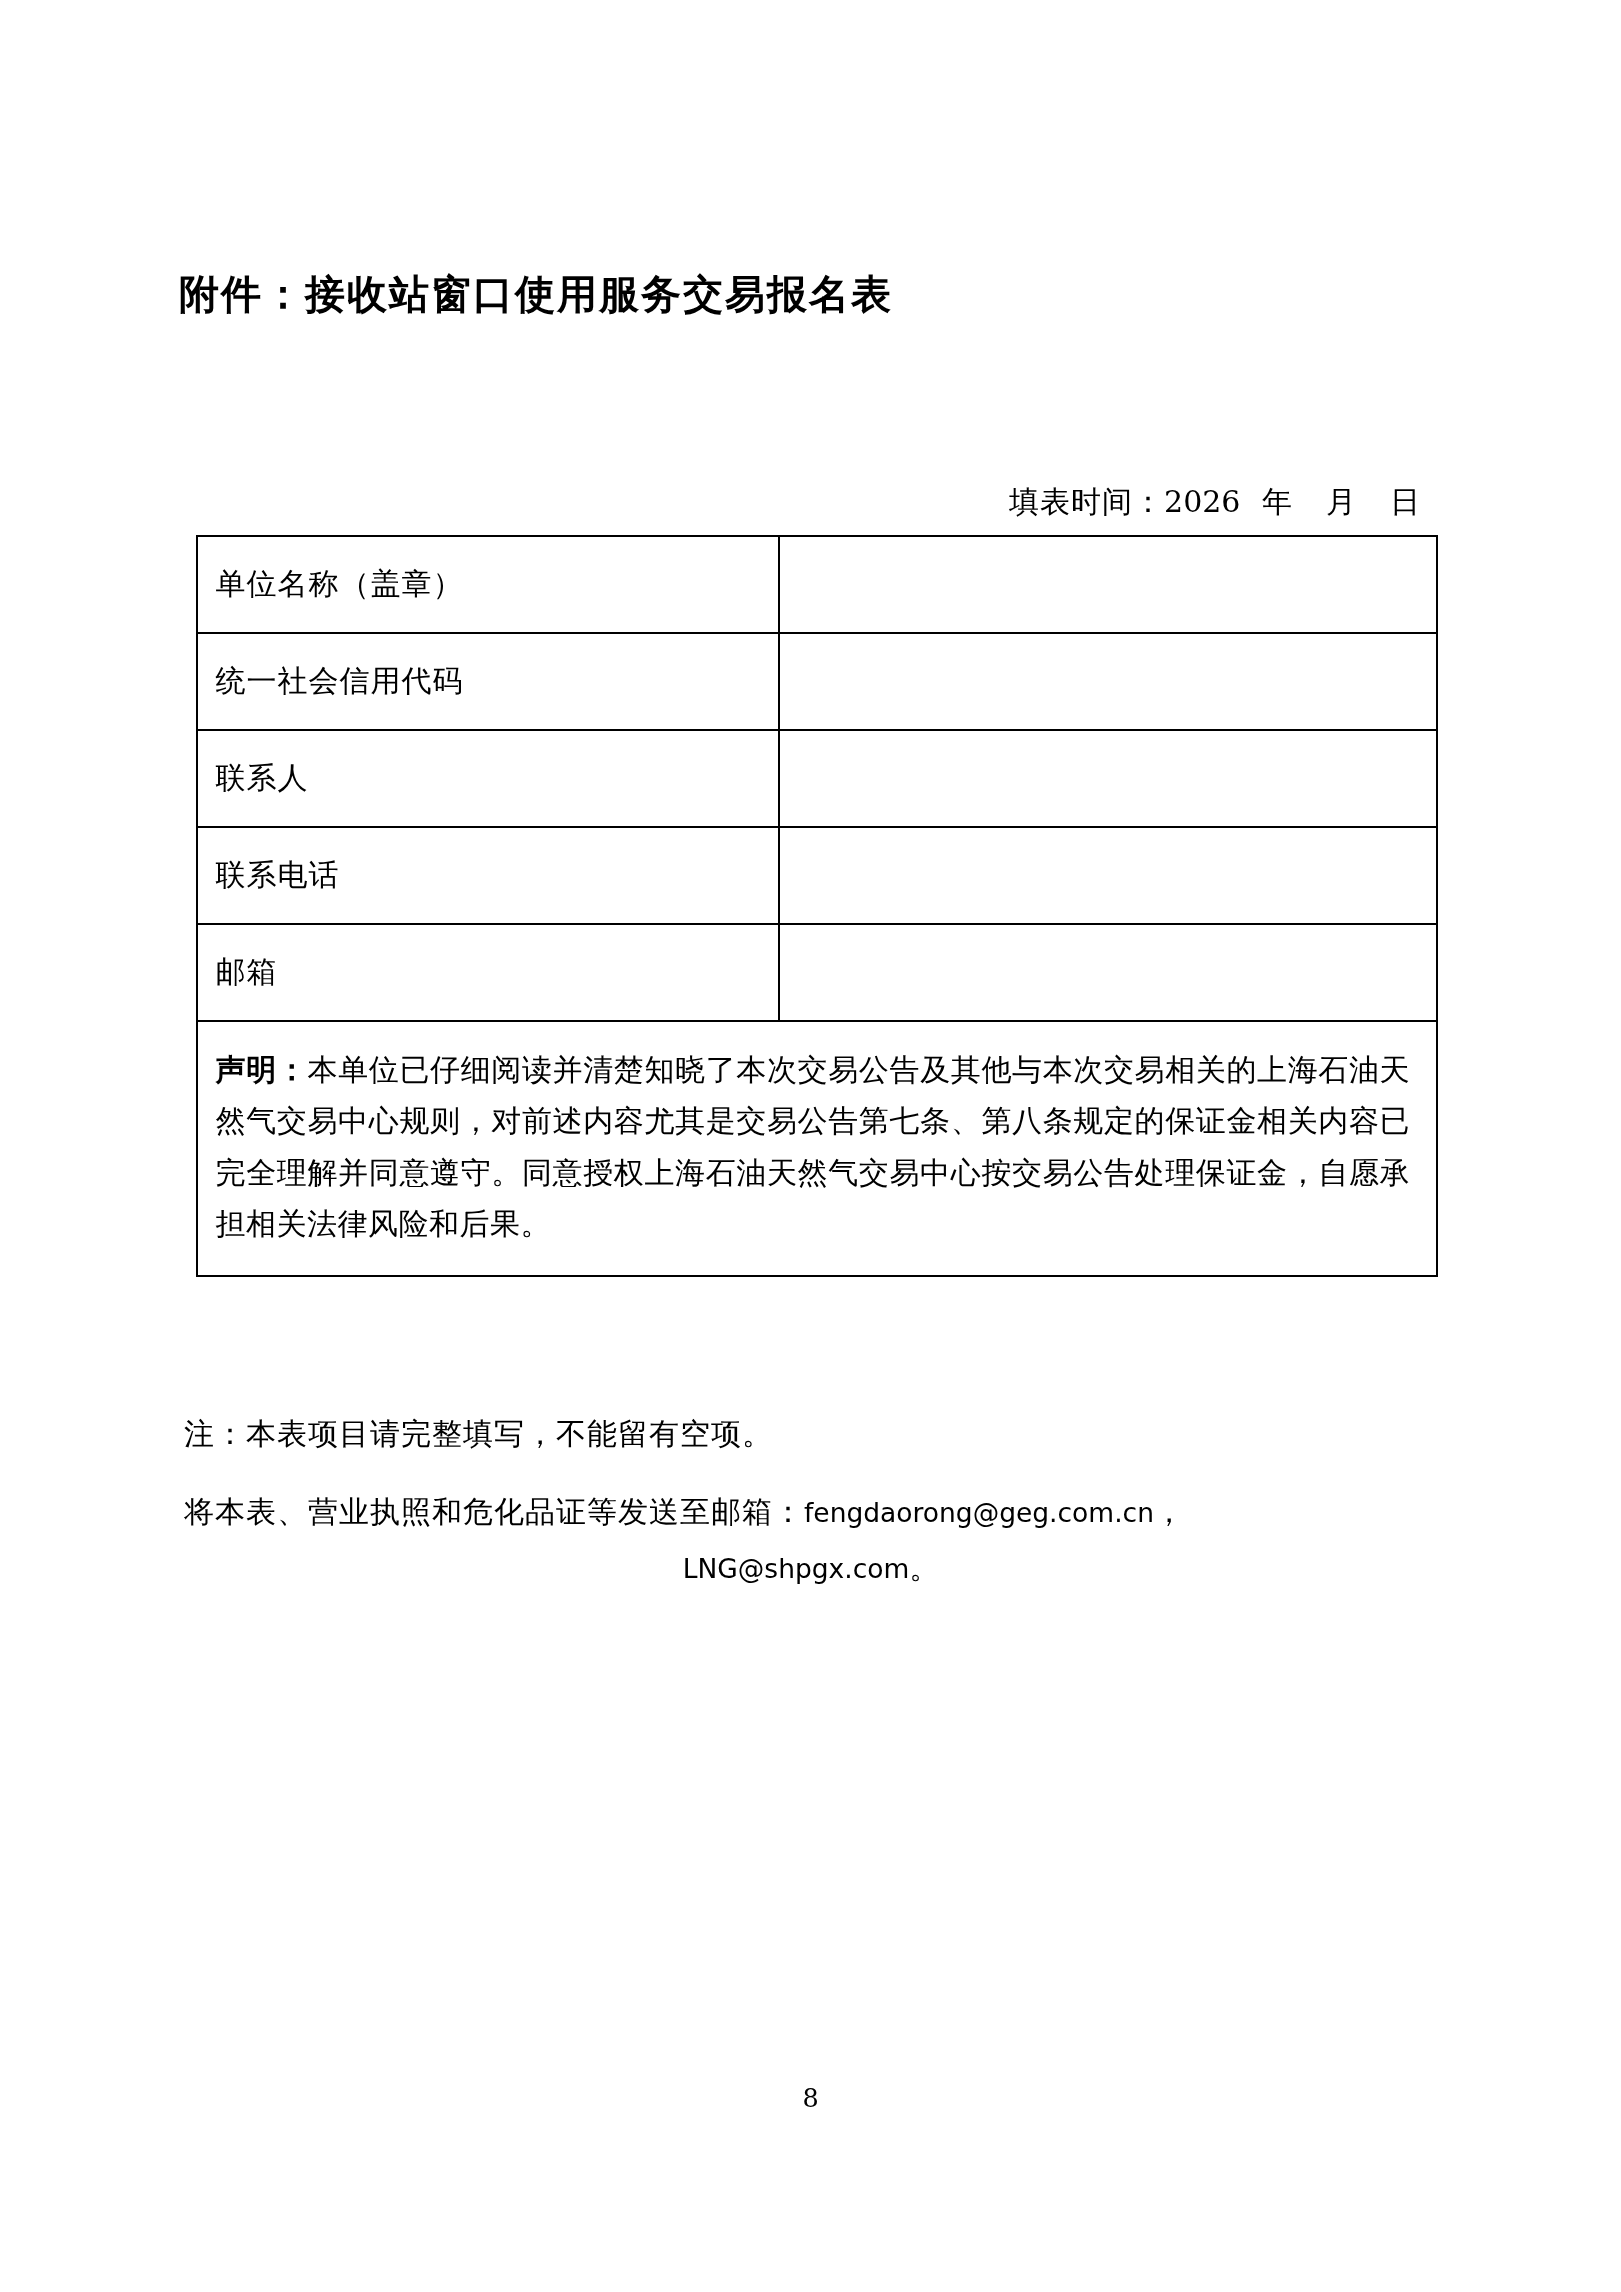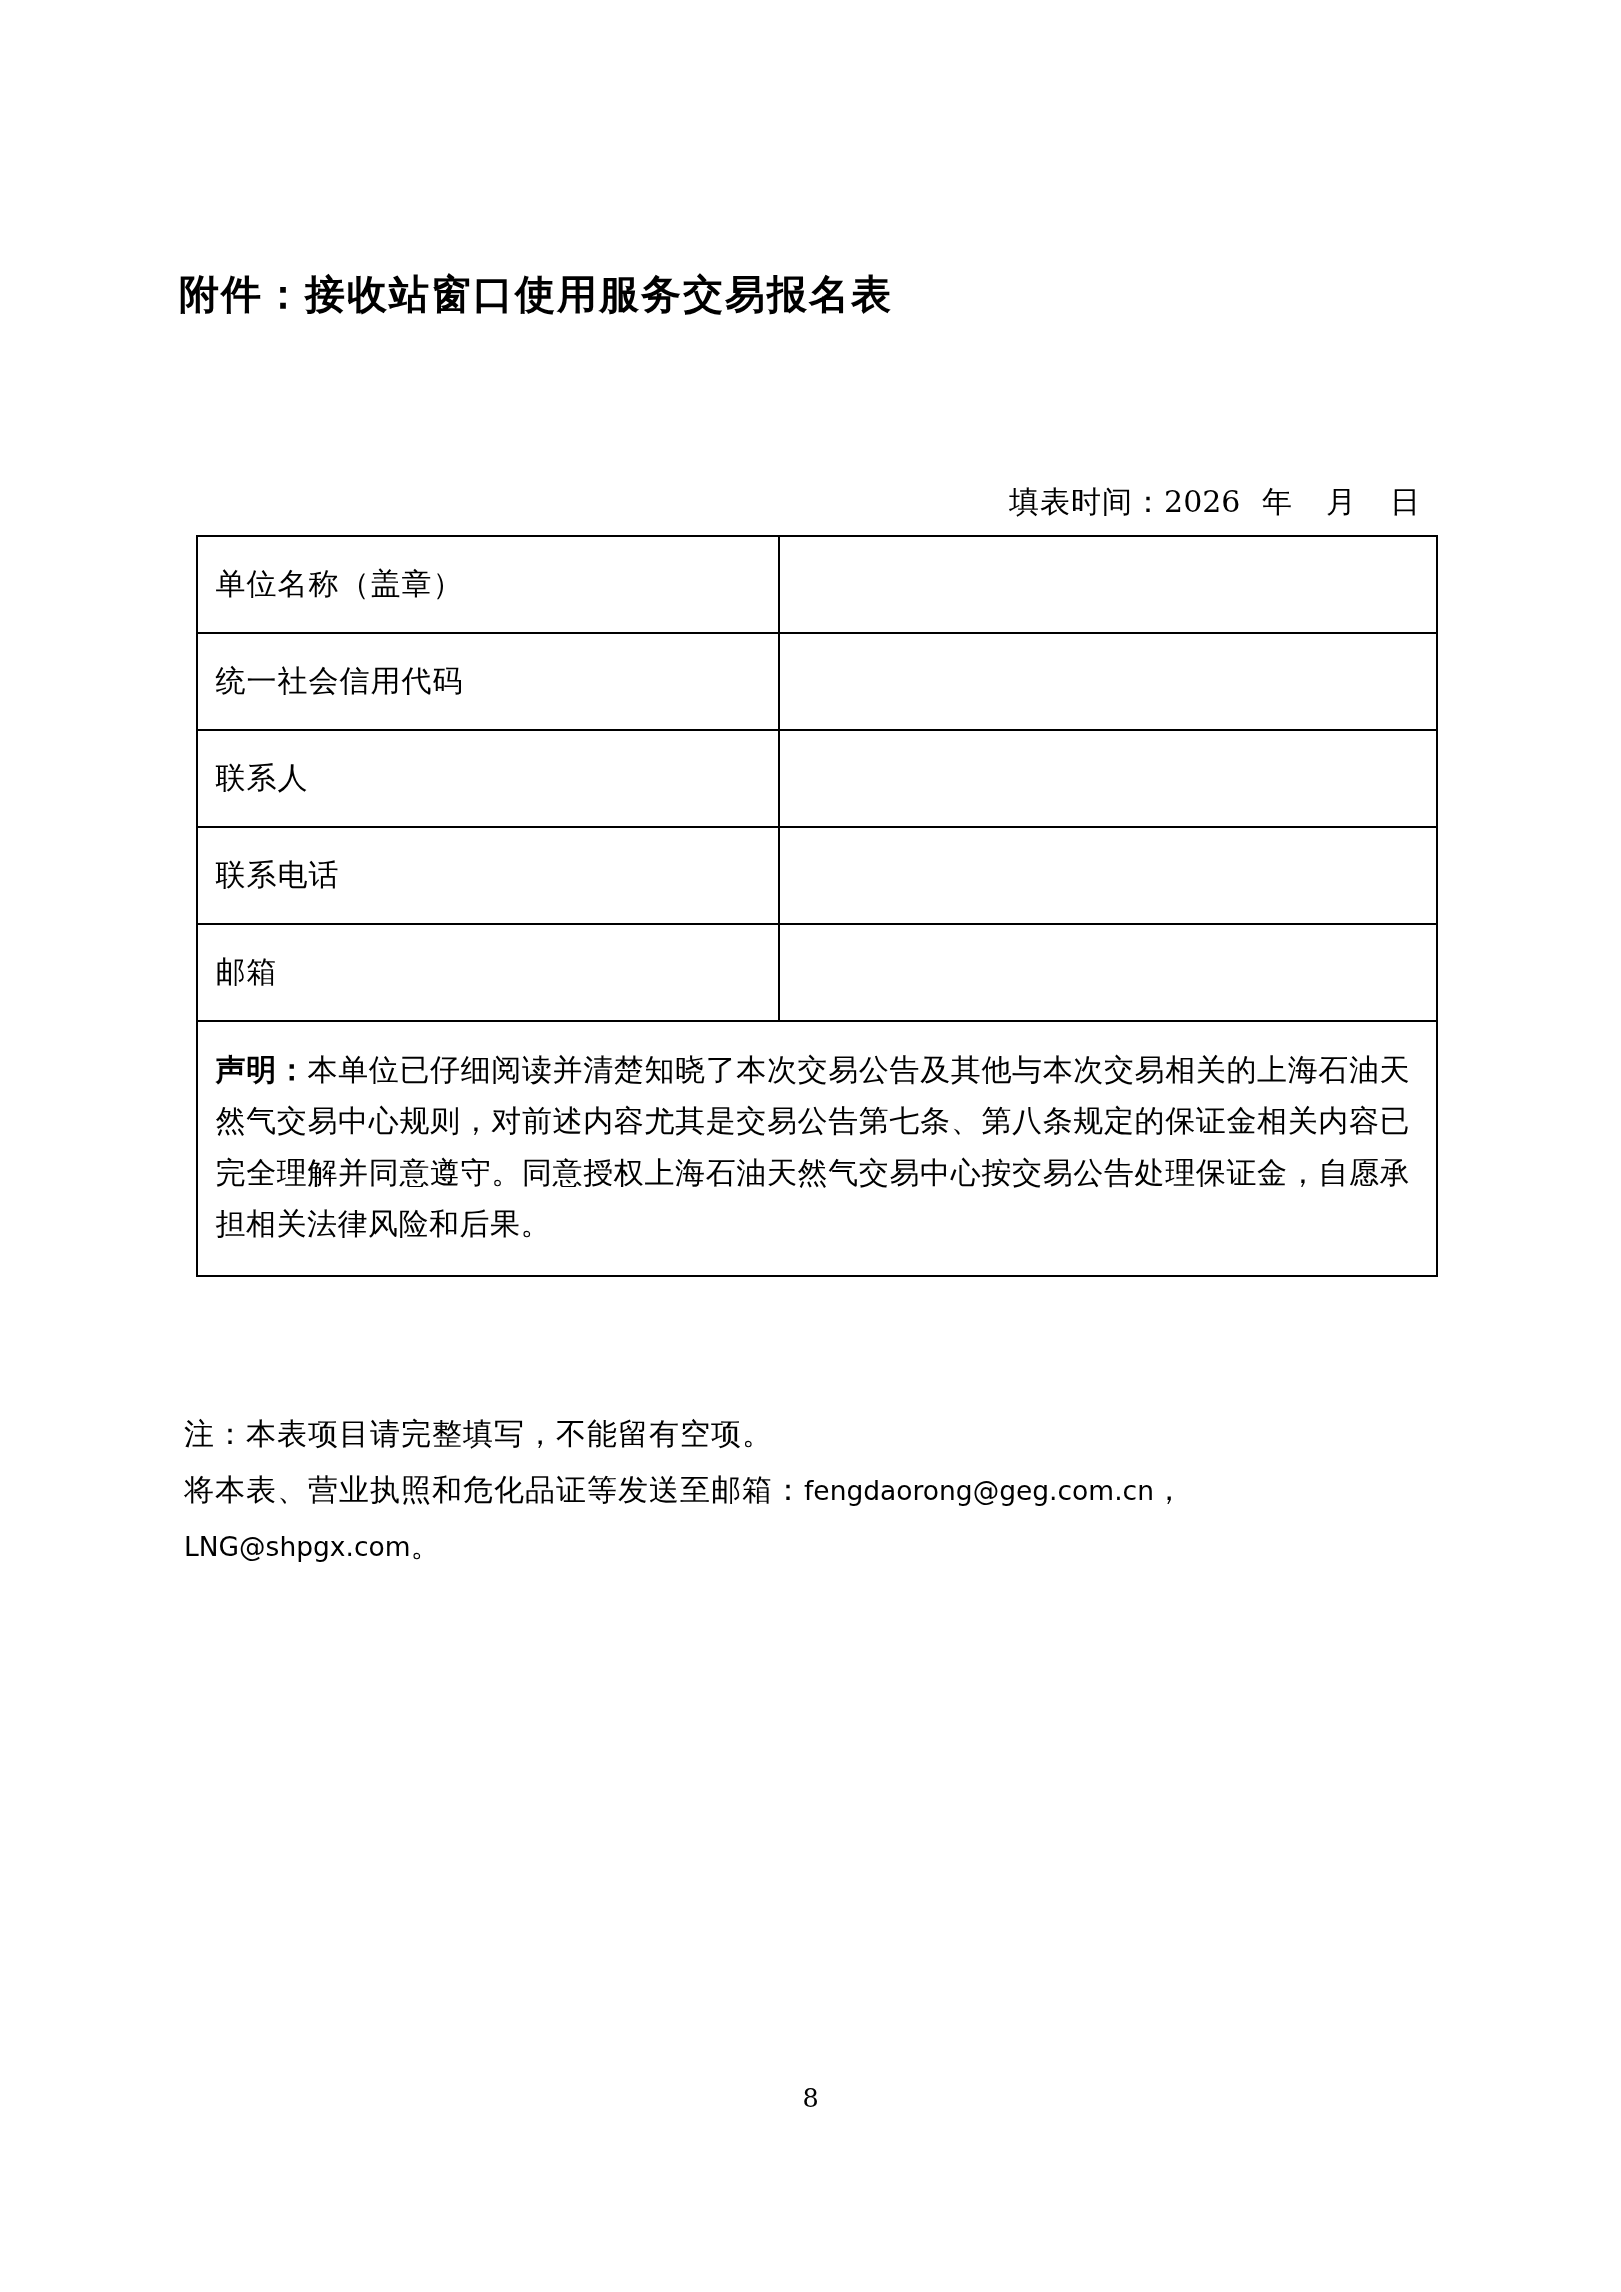--- a/index.html
+++ b/index.html
@@ -88,37 +88,38 @@
   .note-block {
     position: absolute;
     left: 184px;
     top: 1419px;
     width: 1255px;
   }
   .note-line {
     font-size: 30px;
     letter-spacing: 1px;
     line-height: 1.0;
-    margin-bottom: 26px;
+    margin-bottom: 48px;
     white-space: nowrap;
   }
   .note-line.two {
     margin-bottom: 25.5px;
   }
   .email-sans {
     font-family: "DejaVu Sans", "Liberation Sans", sans-serif;
     font-size: 26.5px;
     letter-spacing: 0px;
     margin-top: 48px;
   }
   .note-line-3 {
     font-size: 30px;
     letter-spacing: 1px;
     line-height: 1.0;
     white-space: nowrap;
+    text-align: center;
   }
 
   
   .page-number {
     position: absolute;
     left: 0;
     top: 2083px;
     width: 1621px;
     text-align: center;
     font-size: 25.5px;

